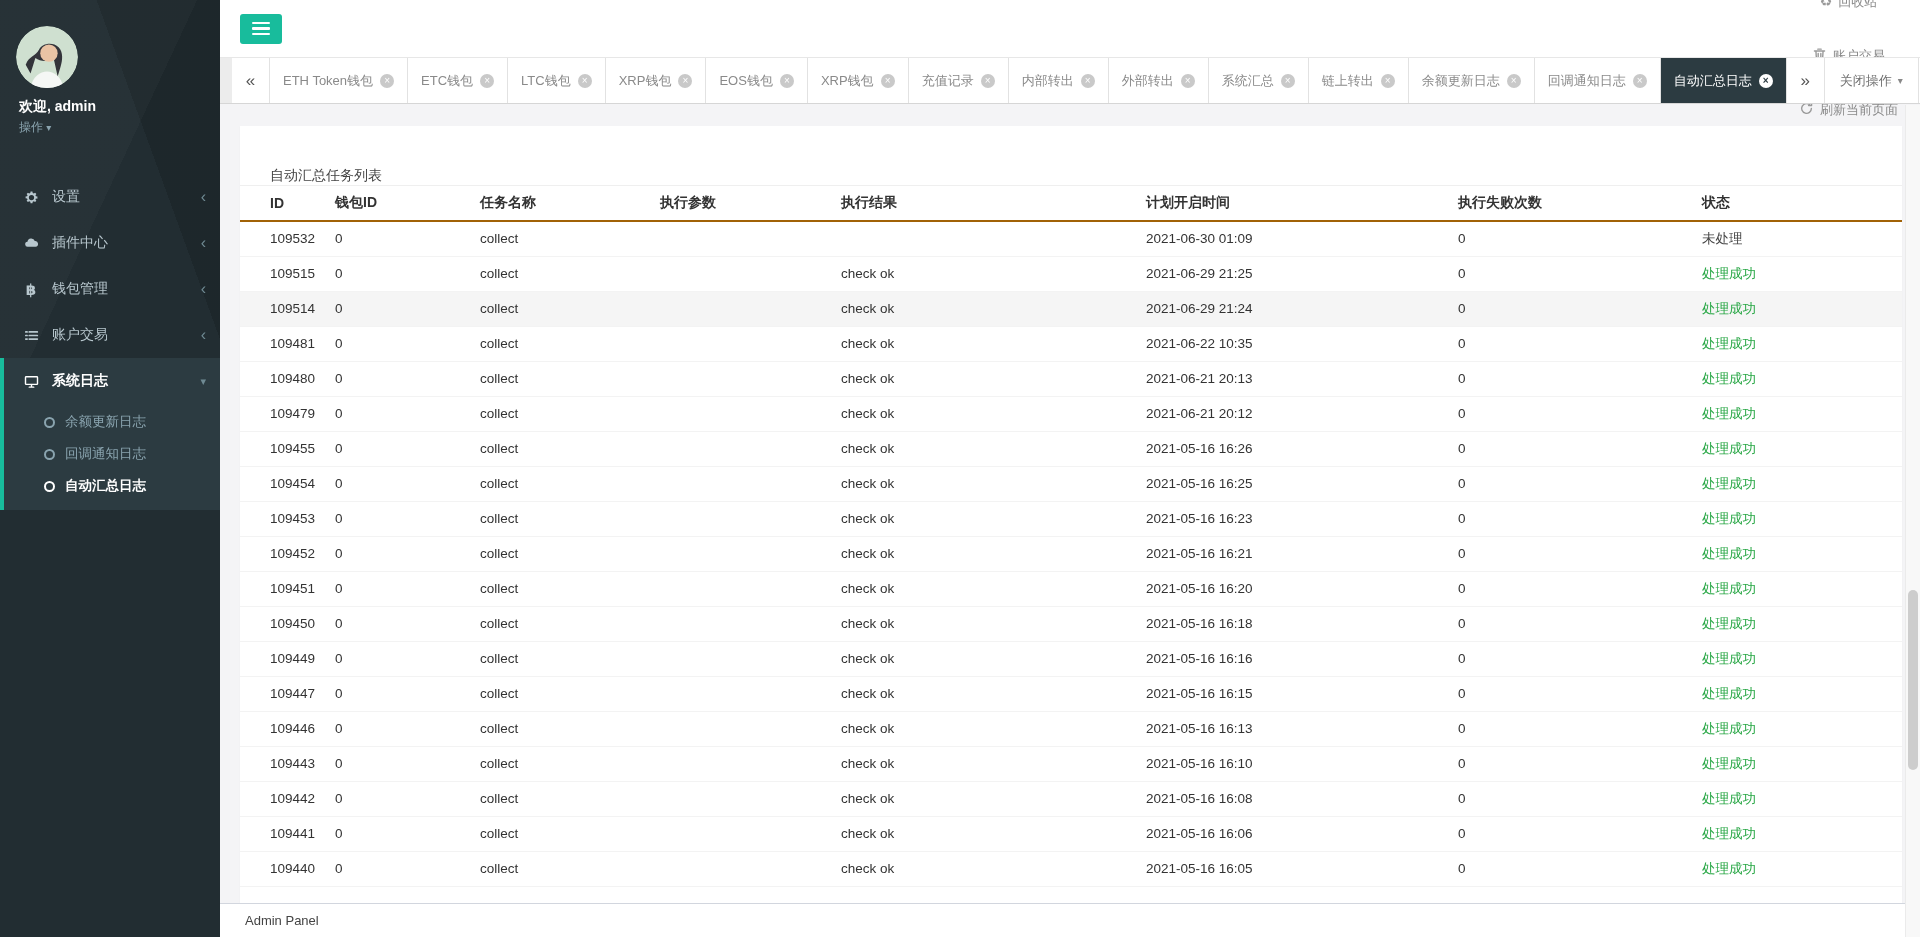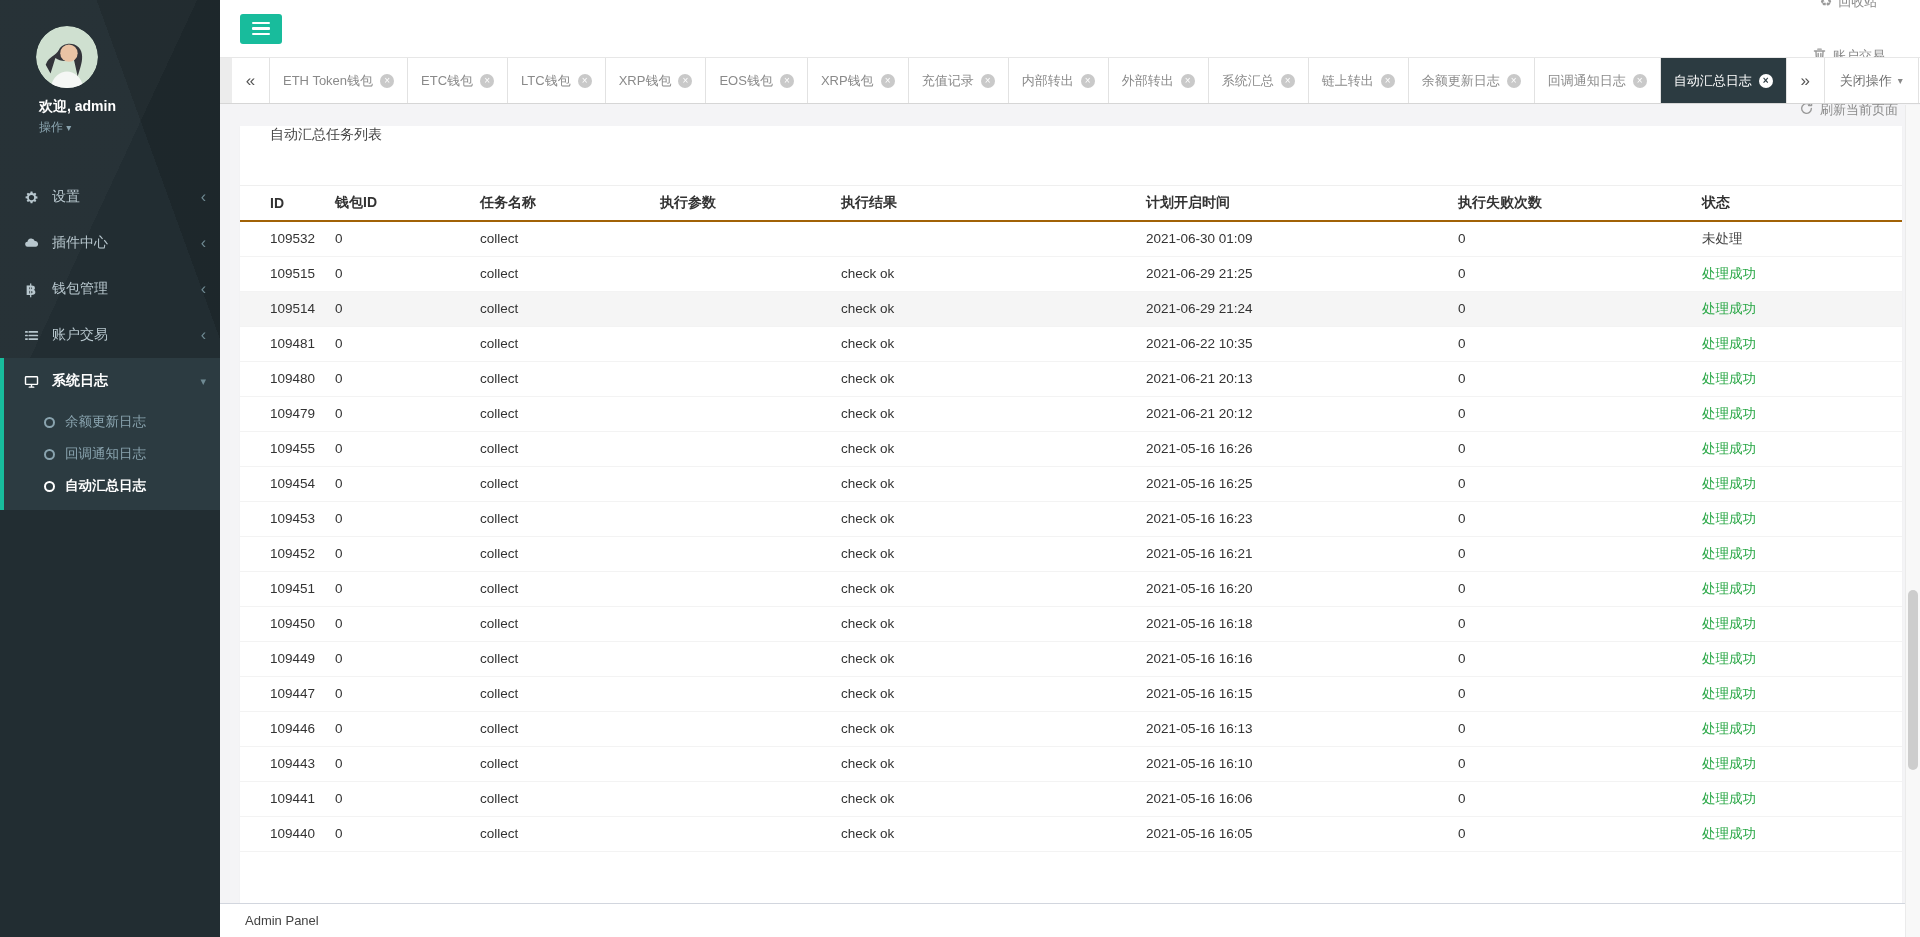--- a/index.html
+++ b/index.html
@@ -4,21 +4,21 @@
 <style>
   * { margin:0; padding:0; box-sizing:border-box; }
   html,body { width:1920px; height:937px; overflow:hidden;
     font-family:"Liberation Sans","DejaVu Sans",sans-serif; background:#f4f4f6; }
   .wrapper { display:flex; width:100%; height:100%; }
 
   
   .sidebar { width:220px; flex:0 0 220px; background:#222d32; color:#b8c7ce; position:relative; z-index:3;
     background-image:linear-gradient(115deg, rgba(255,255,255,.025) 0 30%, transparent 30%),
                      linear-gradient(250deg, rgba(0,0,0,.14) 0 22%, transparent 22%); }
-  .user-panel { padding:26px 0 0 36px; }
+  .user-panel { padding:26px 0 0 16px; }
   .avatar { width:62px; height:62px; border-radius:50%; overflow:hidden; display:block; }
   .welcome { margin-top:10px; margin-left:3px; font-size:14px; font-weight:bold; color:#fff; }
   .user-action { margin-left:3px; margin-top:3px; font-size:12px; color:#8aa4af; cursor:pointer; }
   .user-action .caret { font-size:10px; color:#8aa4af; }
   .side-menu { margin-top:38px; }
   .side-item { display:flex; align-items:center; height:46px; padding:0 14px 0 22px;
     font-size:14px; cursor:pointer; color:#b8c7ce; }
   .side-item .s-icon { width:18px; height:16px; margin-right:12px; display:inline-flex;
     align-items:center; justify-content:center; color:#b8c7ce; font-size:15px; }
   .side-item .s-label { flex:1; }
@@ -58,21 +58,21 @@
     font-size:10px; line-height:14px; text-align:center; display:inline-block; }
   .tab.active { background:#2c3b41; color:#fff; }
   .tab.active .close { background:#fff; color:#2c3b41; font-weight:bold; }
   .tab-action { background:#fff; border-right:1px solid #e2e2e2; display:flex; align-items:center;
     padding:0 15px; font-size:13px; color:#707070; cursor:pointer; gap:6px; white-space:nowrap; }
   .tab-action .caret { font-size:10px; color:#888; }
   .tab-fill { flex:1; background:#fff; }
 
   .content { flex:1; padding:22px 18px 0 20px; overflow:hidden; }
   .card { background:#fff; height:777px; overflow:hidden; box-shadow:0 1px 1px rgba(0,0,0,.05); }
-  .card-header { height:60px; display:flex; align-items:flex-start; padding:0 30px;
+  .card-header { height:60px; display:flex; align-items:flex-end; padding:0 30px;
     border-bottom:1px solid #efefef; font-size:14px; color:#444; }
 
   table { width:100%; border-collapse:collapse; table-layout:fixed; }
   th { text-align:left; font-size:14px; color:#333; font-weight:bold; height:35px;
     padding:0 8px; border-bottom:2px solid #a16207; }
   td { font-size:13.5px; color:#333; height:35px; padding:0 8px; border-bottom:1px solid #f3f3f3; }
   th:first-child, td:first-child { padding-left:30px; }
   tr.hl td { background:#f5f5f5; }
   td.status-success { color:#28a745; }
   td.status-pending { color:#444; }
@@ -467,20 +467,30 @@
                 <td>109443</td>
                 <td>0</td>
                 <td>collect</td>
                 <td></td>
                 <td>check ok</td>
                 <td>2021-05-16 16:10</td>
                 <td>0</td>
                 <td class="status-success">处理成功</td>
               </tr>
               <tr>
+                <td>109442</td>
+                <td>0</td>
+                <td>collect</td>
+                <td></td>
+                <td>check ok</td>
+                <td>2021-05-16 16:08</td>
+                <td>0</td>
+                <td class="status-success">处理成功</td>
+              </tr>
+              <tr>
                 <td>109441</td>
                 <td>0</td>
                 <td>collect</td>
                 <td></td>
                 <td>check ok</td>
                 <td>2021-05-16 16:06</td>
                 <td>0</td>
                 <td class="status-success">处理成功</td>
               </tr>
               <tr>

